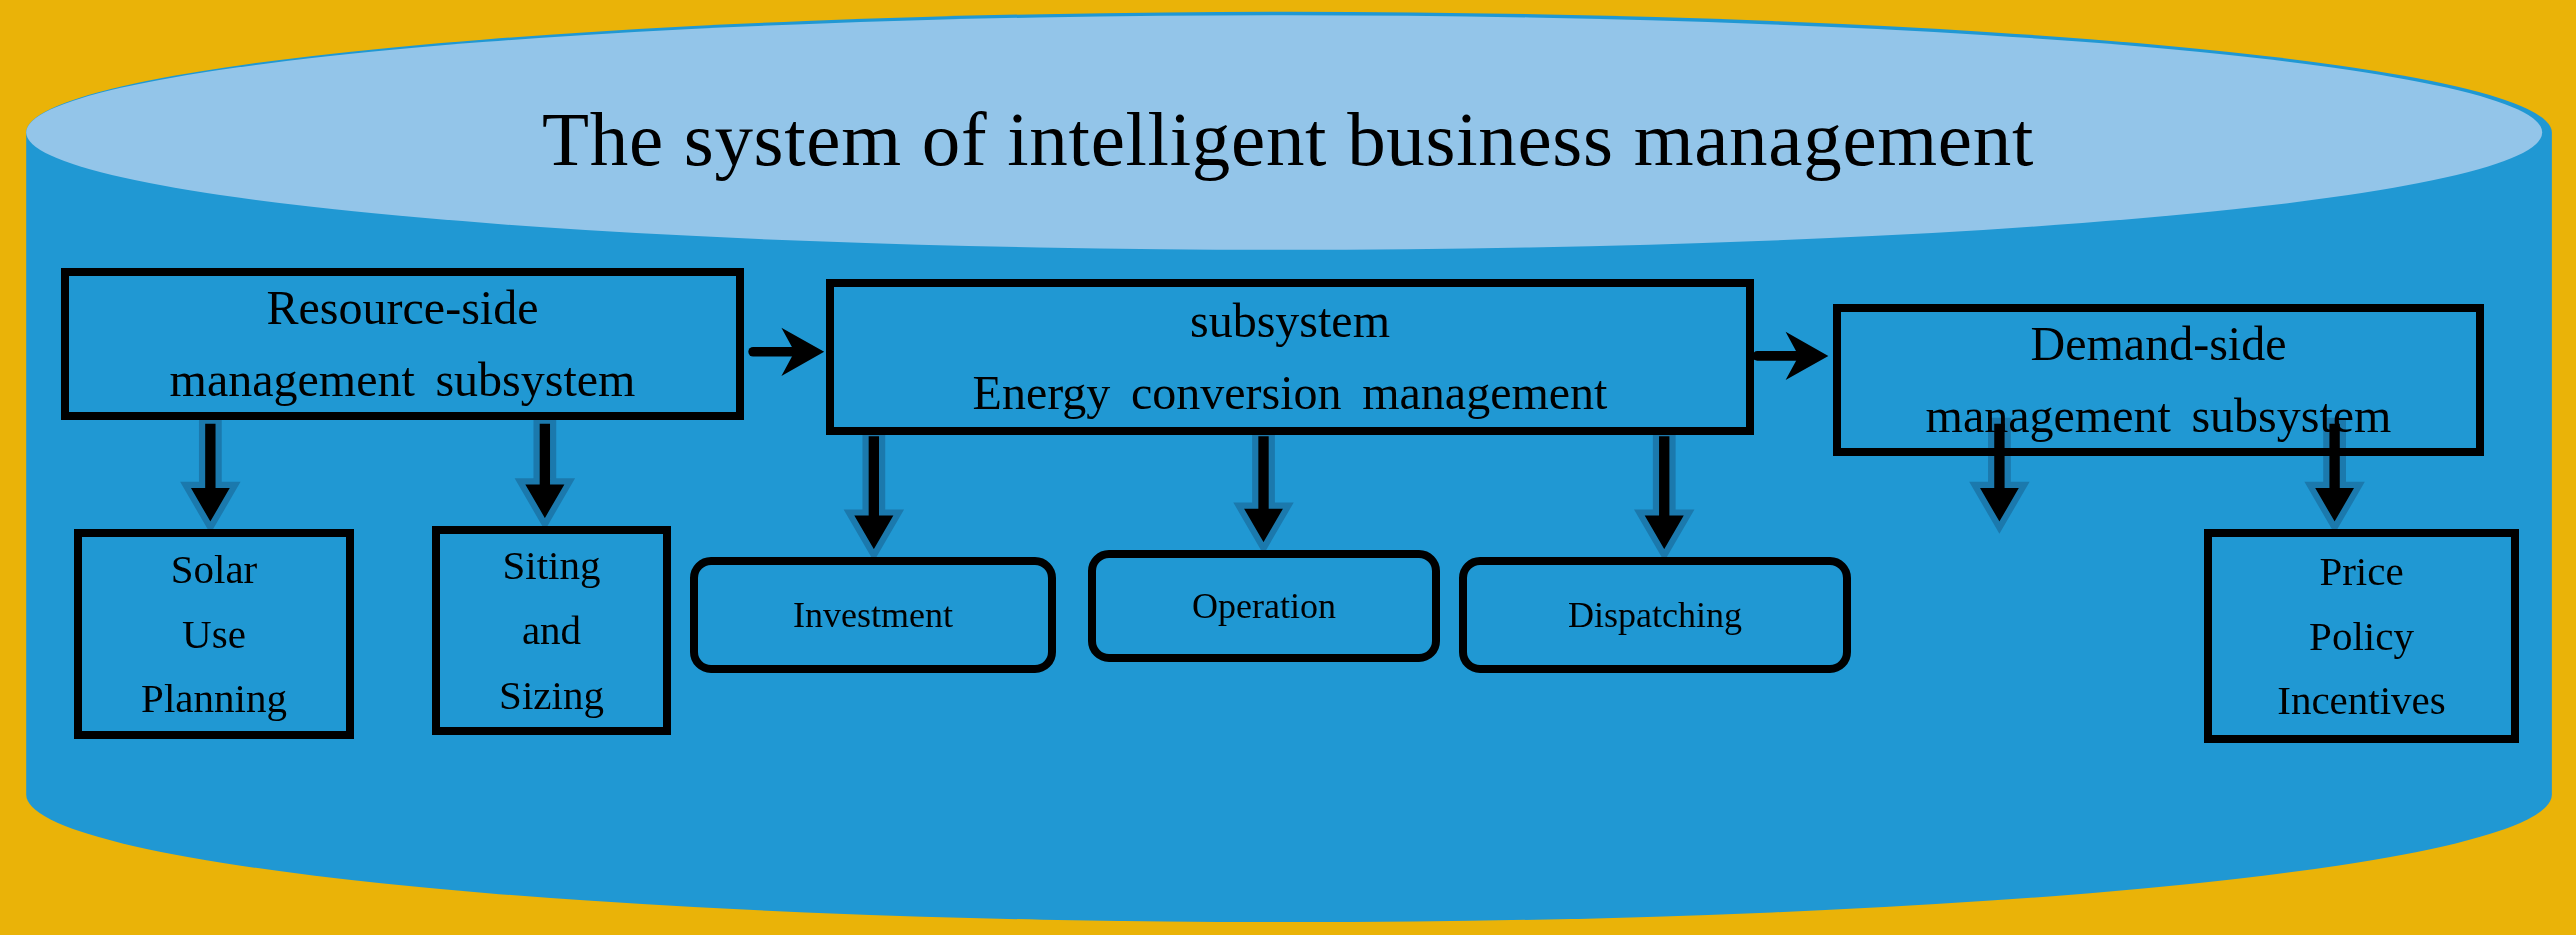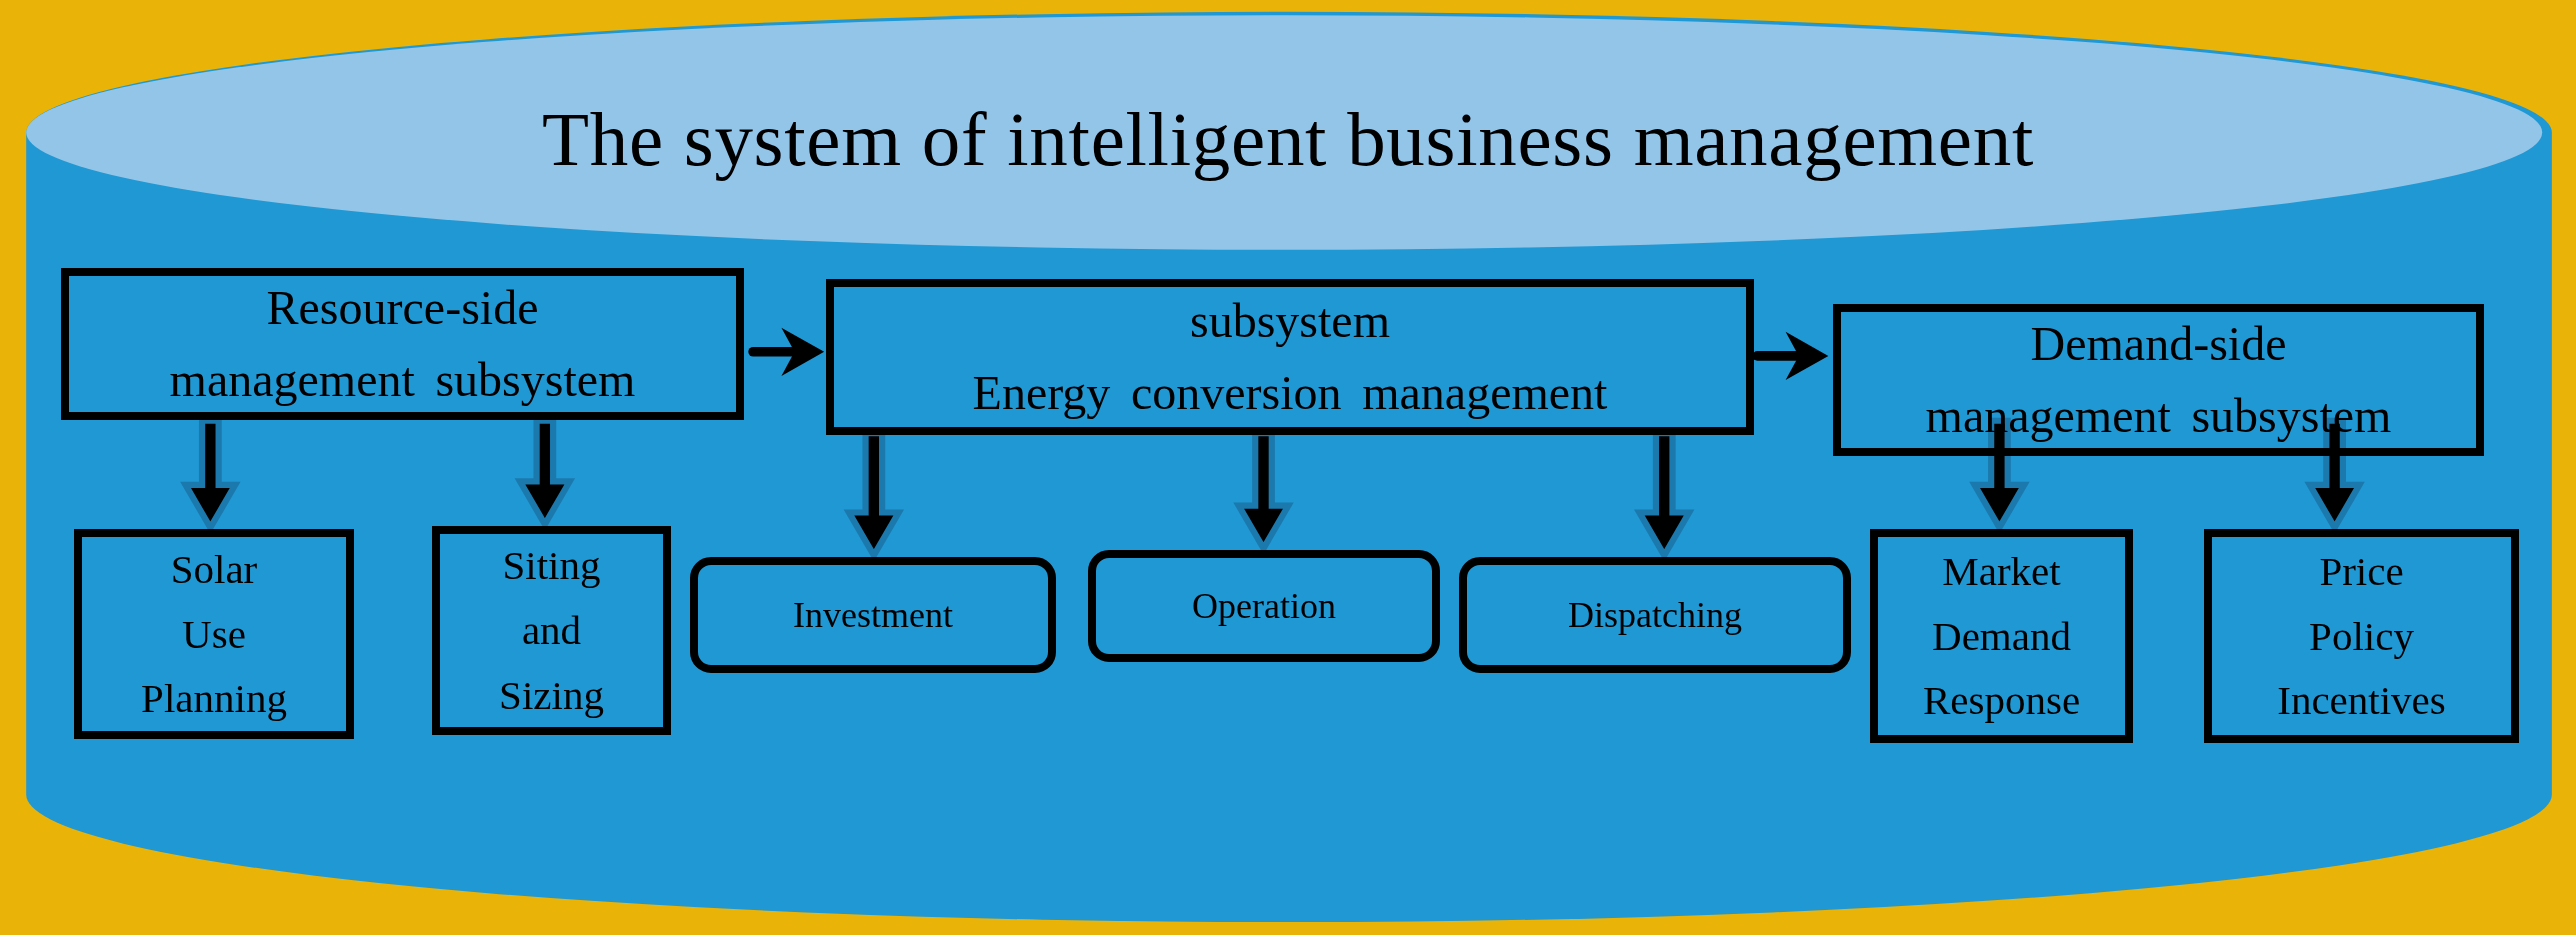--- a/index.html
+++ b/index.html
@@ -97,25 +97,20 @@
   </div>
 
   <div class="box leaf1" style="left:1088px;top:550px;width:352px;height:112px;">
     <div class="line">Operation</div>
   </div>
 
   <div class="box leaf1" style="left:1459px;top:557px;width:392px;height:116px;align-items:center;">
     <div class="line">Dispatching</div>
   </div>
 
-  <div class="box leaf3" style="left:1870px;top:529px;width:263px;height:214px;">
-    <div class="line">Market</div>
-    <div class="line">Demand</div>
-    <div class="line">Response</div>
-  </div>
 
   <div class="box leaf3" style="left:2204px;top:529px;width:315px;height:214px;">
     <div class="line">Price</div>
     <div class="line">Policy</div>
     <div class="line">Incentives</div>
   </div>
 
 </div>
 
 

